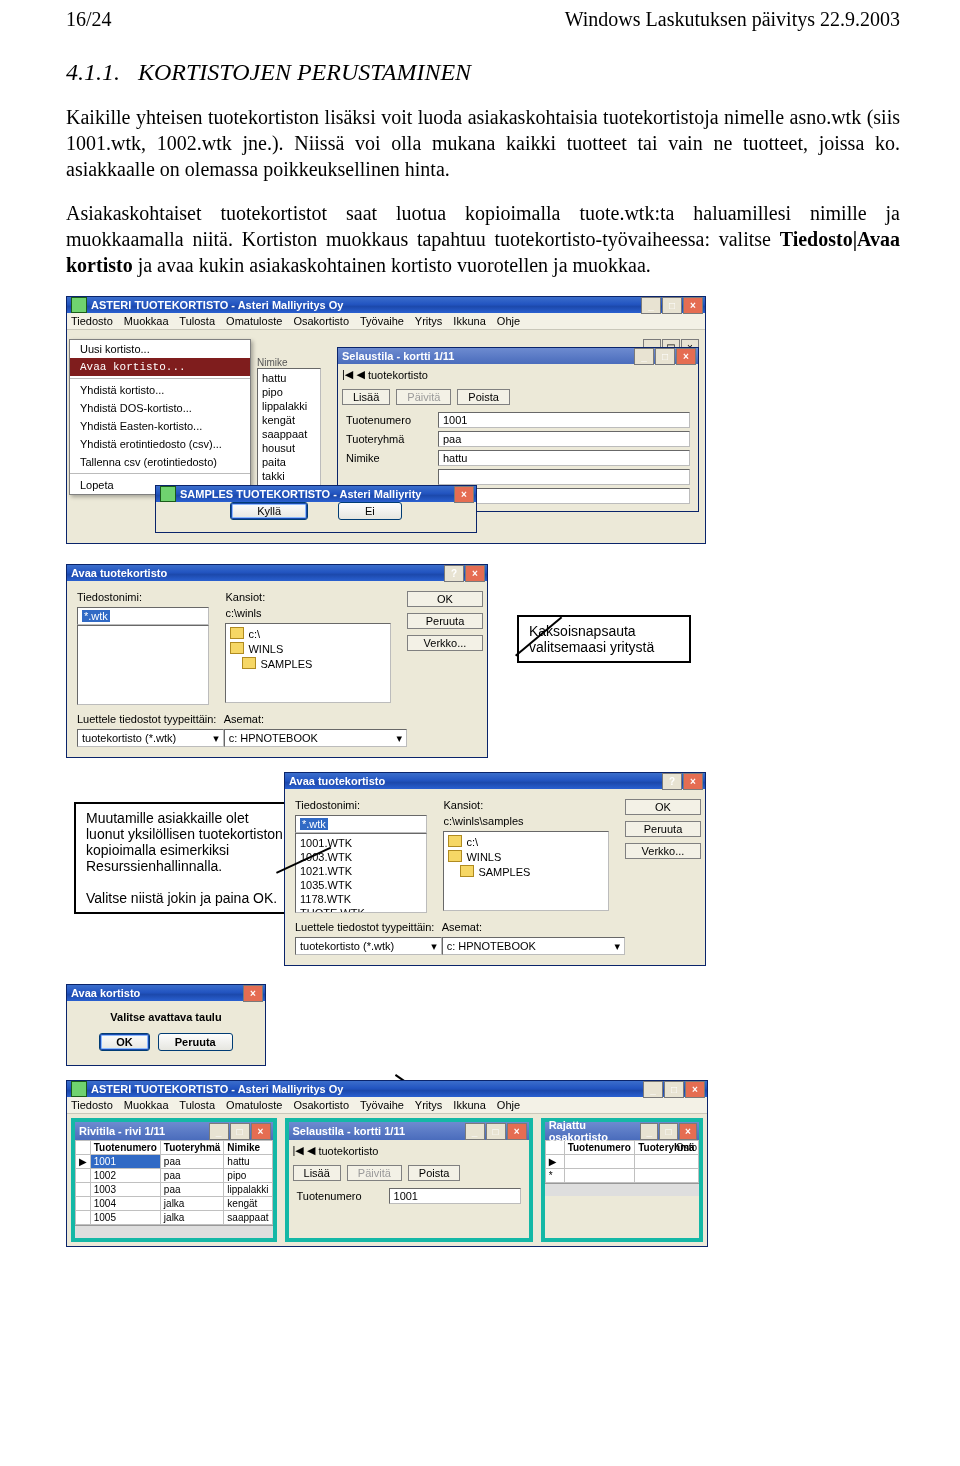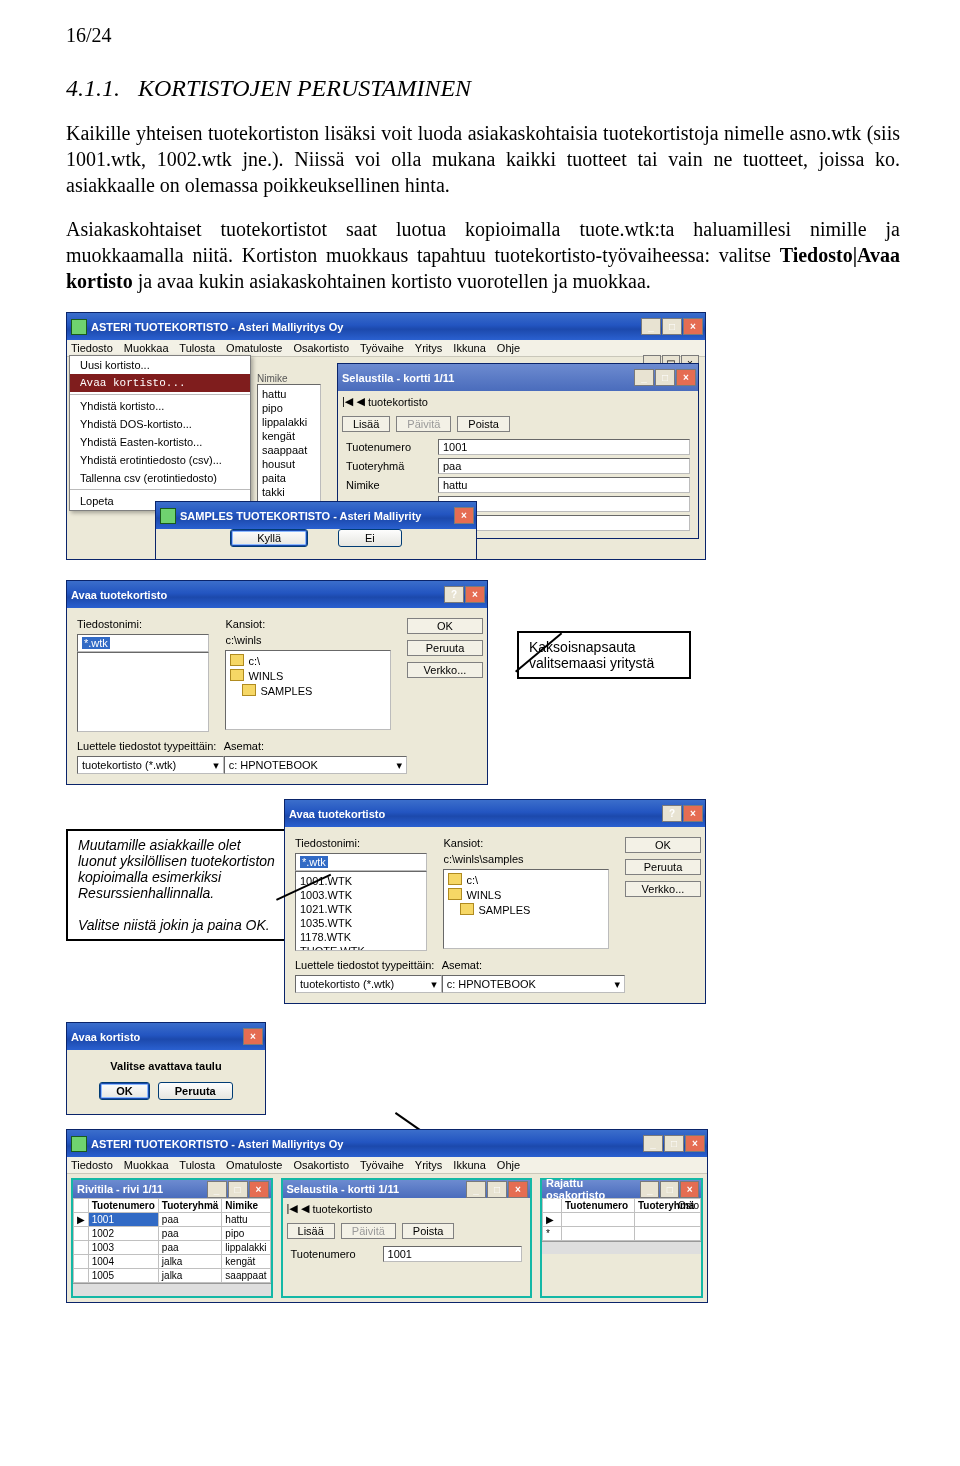--- a/index.html
+++ b/index.html
@@ -3,21 +3,21 @@
 <meta charset="utf-8">
 <style>
   body {
     margin: 0;
     background: #fff;
     font-family: "Times New Roman", Times, serif;
     color: #000;
     width: 960px;
   }
   .page {
-    padding: 24px 60px 20px 66px;
+    padding: 8px 60px 20px 66px;
     box-sizing: border-box;
   }
   .hdr {
     display: flex;
     justify-content: space-between;
     font-size: 20px;
     margin-bottom: 28px;
   }
   h2.section {
     font-size: 24px;
@@ -39,21 +39,21 @@
     position: relative;
     width: 640px;
   }
   
   .win {
     border: 1px solid #0a246a;
     background: #ece9d8;
     position: relative;
   }
   .titlebar {
-    height: 27px;
+    height: 16px;
     background: linear-gradient(#3b6ecb, #2355c1 45%, #1c49ac 60%, #2a60d0);
     color: #fff;
     display: flex;
     align-items: center;
     padding: 0 2px 0 4px;
     font-weight: bold;
   }
   .titlebar .winicon {
     width: 14px; height: 14px;
     background: #6fd36f;
@@ -195,42 +195,43 @@
   }
   .biglist {
     height: 114px; background:#fff; border:1px inset #bcbcbc;
     padding:0;
   }
   .biglist .selrow {
     background: linear-gradient(#3d6fd0,#2b58bb); color:#fff; padding:2px 6px;
   }
 
   .callout1 { left: 450px; top: 50px; width:150px; }
-  .callout2 { left: 0; top: 0; width:200px;font-style:italic; }
+  .callout2 { left: 8px; top: 0; width:200px; }
   .callout3 { left: 380px; top: 36px; width:180px; }
 
   
   .bottomwin { width: 640px; margin-top: 14px; }
   .bottompanes { display:flex; background:#ece9d8; }
-  .pane { border:2px solid #14b8a6; margin:4px; background:#ece9d8; position:relative; }
+  .pane { border:4px solid #14b8a6; margin:4px; background:#ece9d8; position:relative; }
   .pane .titlebar { background: linear-gradient(#6d8bd0,#4a6cbc); height:18px; }
   .pane1 { flex:1.1; }
   .pane2 { flex:1.4; }
   .pane3 { flex:0.9; }
   .minitable { border:1px solid #808080; background:#fff; width:100%; border-collapse:collapse;}
   .minitable th, .minitable td { border:1px solid #c0c0c0; padding:1px 3px; font-size:10px; text-align:left;}
   .minitable .selcell { background:#316ac5; color:#fff;}
   .scrollx { height:12px; background:#dedede; border-top:1px solid #999;}
 </style>
 </head>
 <body>
 
 <div class="page">
   <div class="hdr">
     <span>16/24</span>
+    <span>Windows Laskutuksen päivitys 22.9.2003</span>
   </div>
 
   <h2 class="section">
     <span>4.1.1.</span>&nbsp;&nbsp;
     <span>KORTISTOJEN PERUSTAMINEN</span>
   </h2>
 
   <p class="body">Kaikille yhteisen tuotekortiston lisäksi voit luoda asiakaskohtaisia tuotekortistoja nimelle asno.wtk (siis 1001.wtk, 1002.wtk jne.). Niissä voi olla mukana kaikki tuotteet tai vain ne tuotteet, joissa ko. asiakkaalle on olemassa poikkeuksellinen hinta.</p>
 
   <p class="body">

